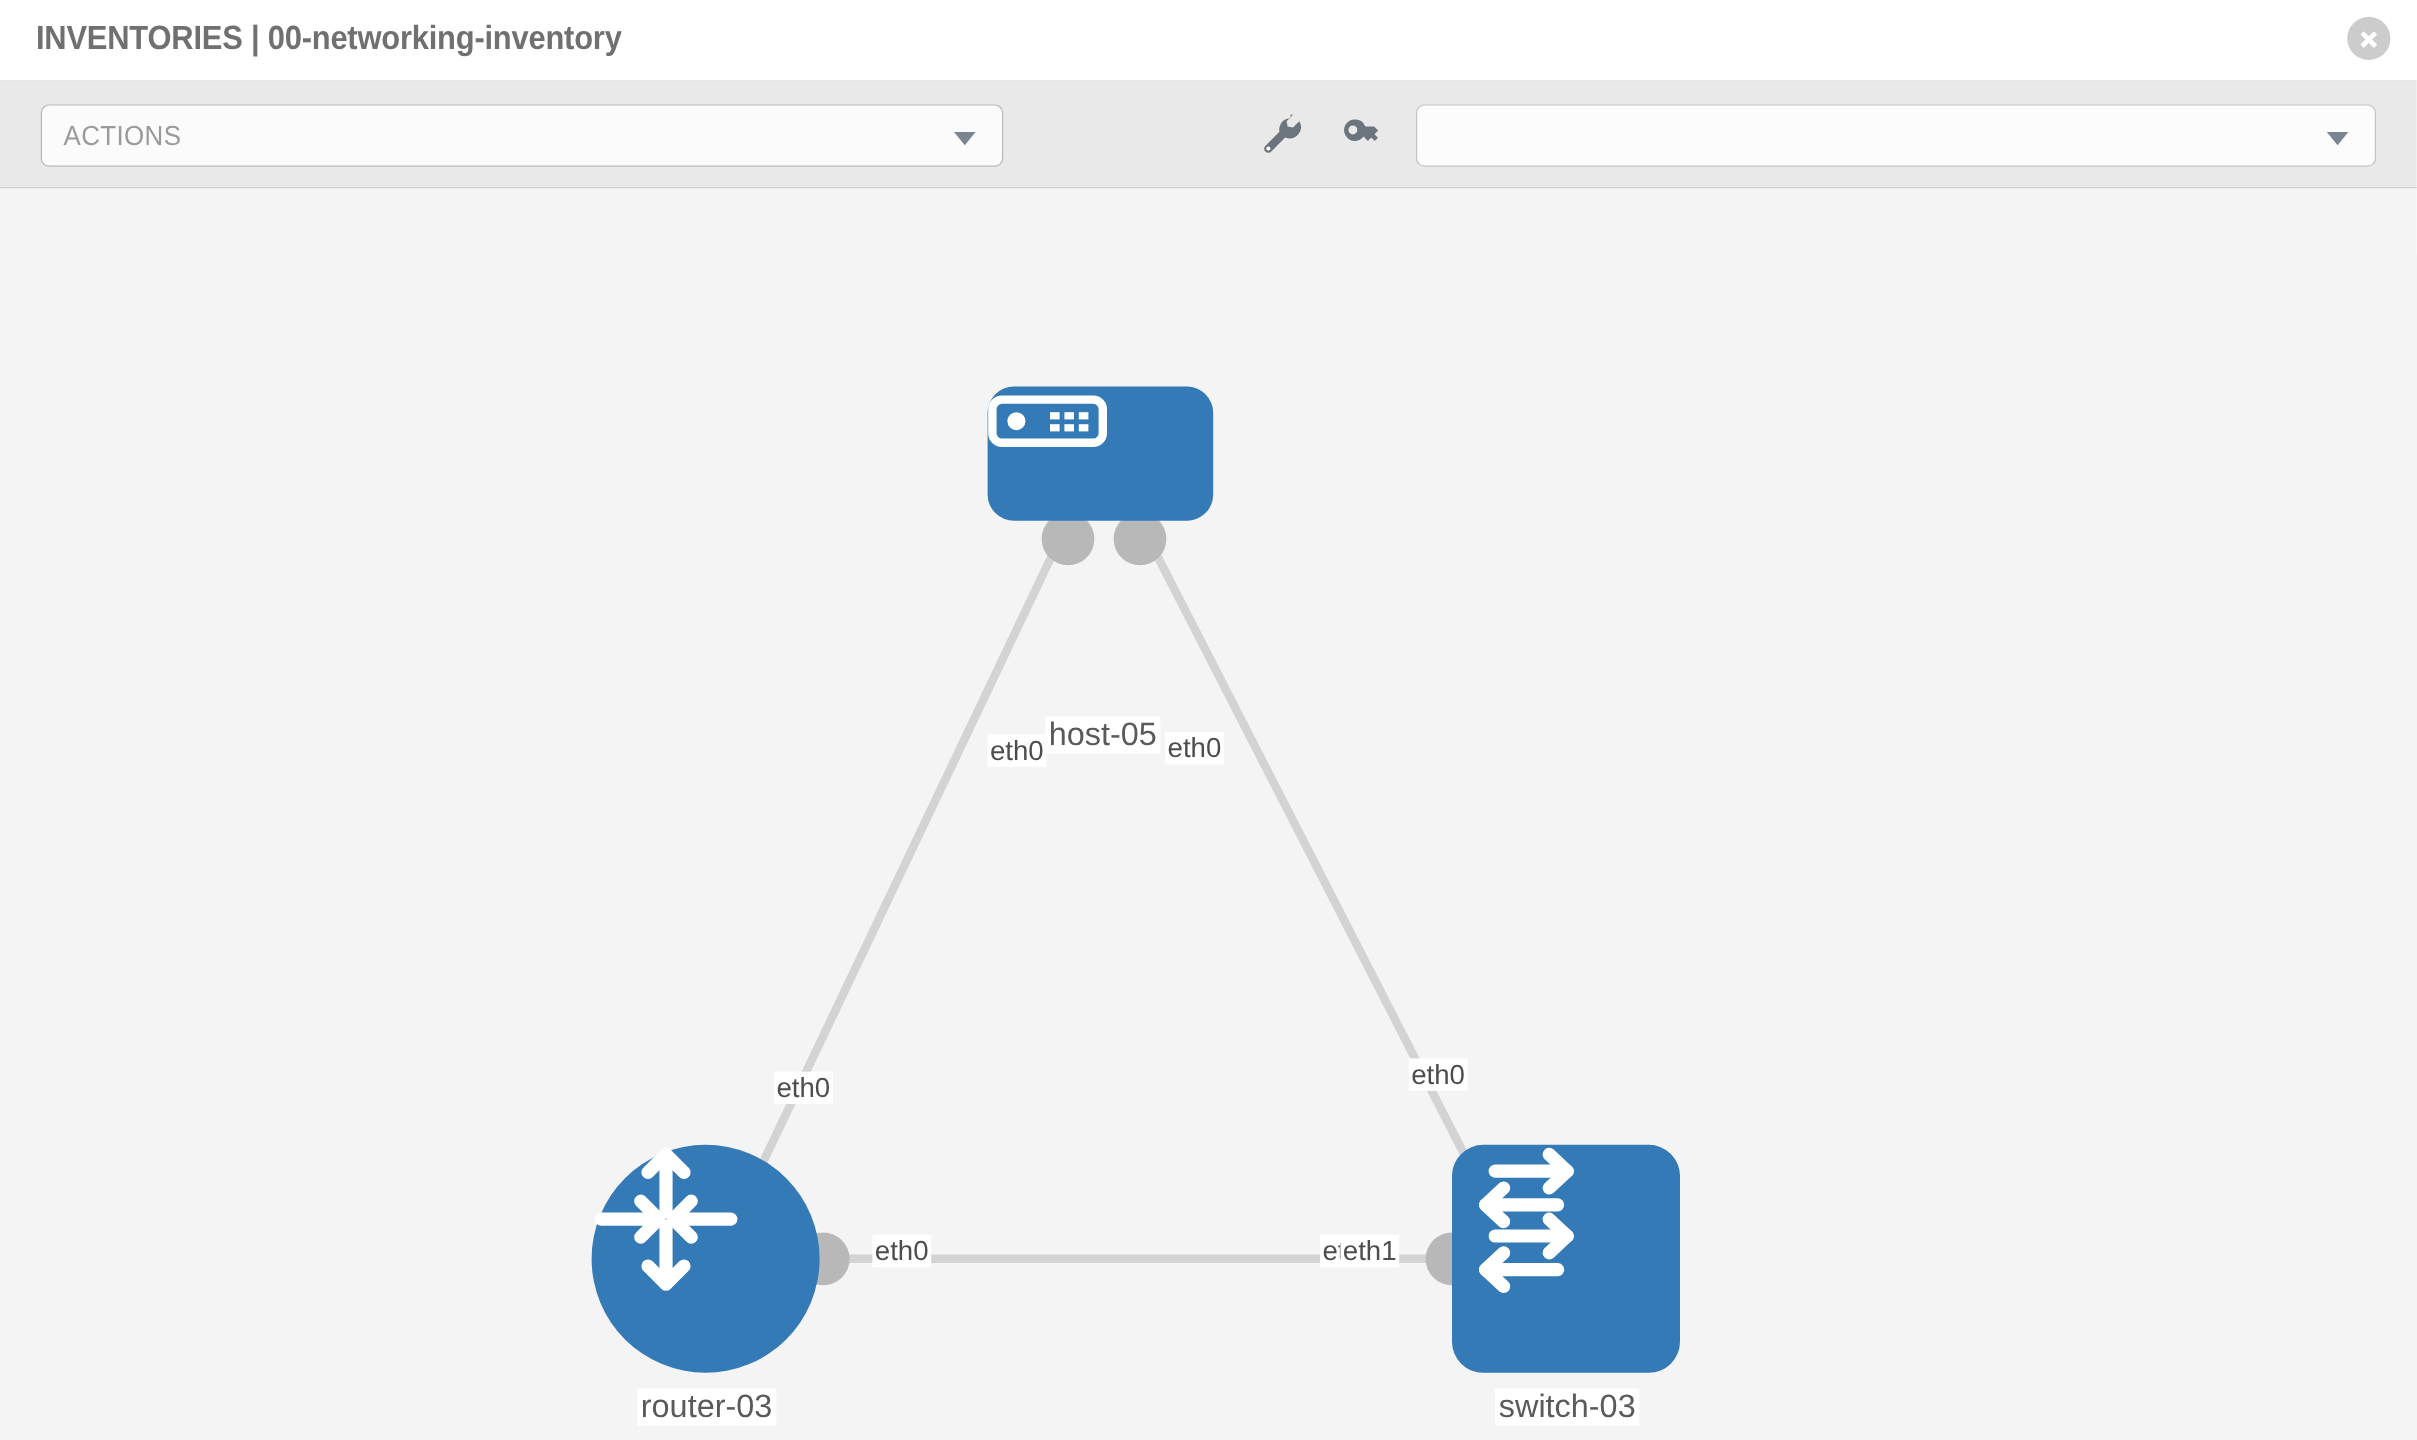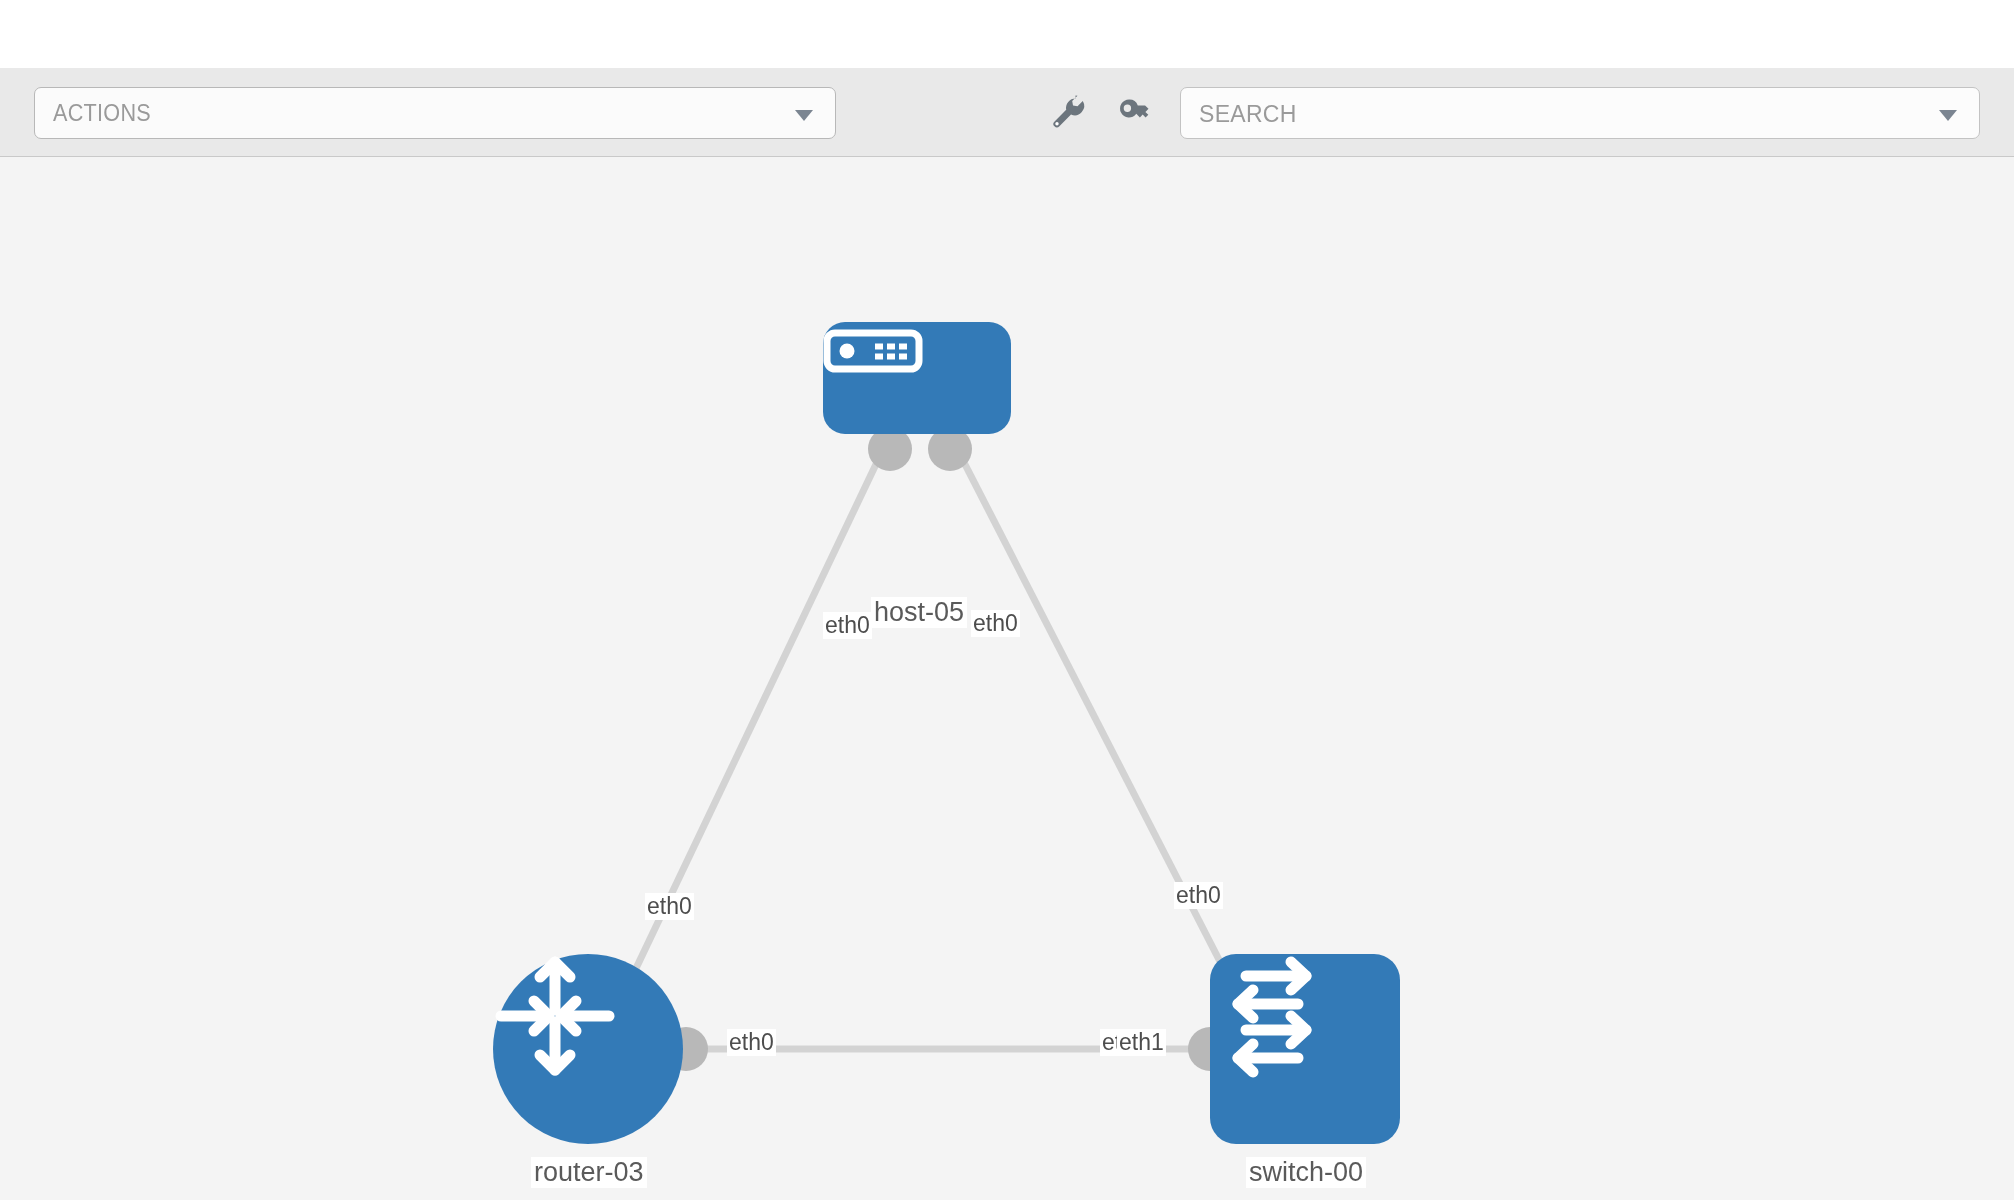--- a/index.html
+++ b/index.html
@@ -222,20 +222,24 @@
   #port-switch-up    { left: 1174px; top: 725px; }
   #port-router-right { left: 727px; top: 872px; }
   #port-switch-left-a{ left: 1100px; top: 872px; }
   #port-switch-left-b{ left: 1117px; top: 872px; }
 </style>
 </head>
 <body>
 
 <div id="app">
 
+  <div class="header">
+    <div class="header-title">INVENTORIES | 00-networking-inventory</div>
+    <div class="close-btn"></div>
+  </div>
 
   <div class="toolbar">
 
     <div class="actions-select">
       <span class="actions-label">ACTIONS</span>
       <span class="caret"></span>
     </div>
 
     <div class="tool-icon" id="wrench-icon">
       <svg width="44" height="44" viewBox="0 0 44 44">
@@ -244,21 +248,20 @@
       </svg>
     </div>
 
     <div class="tool-icon" id="key-icon">
       <svg width="44" height="44" viewBox="0 0 44 44">
         <path d="M17 9.5a9 9 0 1 0 7.3 14.3l3.6 3.6 2.8-2.8 2.9 2.9 2.7-2.7-2.9-2.9 3.1-3.1-3.4-3.4H25.8A9 9 0 0 0 17 9.5zm-1.6 5.1a3.7 3.7 0 1 1 0 7.4 3.7 3.7 0 0 1 0-7.4z" fill="#6c757d"></path>
       </svg>
     </div>
 
     <div class="search-box">
-      <input class="search-input" type="text" placeholder="SEARCH" style="">
       <span class="caret"></span>
     </div>
   </div>
 
   <div class="canvas">
 
     <svg width="2014" height="1043">
 
       <line x1="888" y1="282" x2="620" y2="845" stroke="#d3d3d3" stroke-width="7"></line>
 
@@ -320,21 +323,21 @@
           <polyline points="81,62 96,76 81,90"></polyline>
 
           <line x1="88" y1="104" x2="28" y2="104"></line>
           <polyline points="43,90 28,104 43,118"></polyline>
         </g>
       </svg>
     </div>
 
     <div class="node-label" id="label-host-00">host-05</div>
     <div class="node-label" id="label-router-00">router-03</div>
-    <div class="node-label" id="label-switch-00">switch-00</div>
+    <div class="node-label" id="label-switch-00">switch-03</div>
 
     <div class="port-label" id="port-host-left">eth0</div>
     <div class="port-label" id="port-host-right">eth0</div>
     <div class="port-label" id="port-router-up">eth0</div>
     <div class="port-label" id="port-switch-up">eth0</div>
     <div class="port-label" id="port-router-right">eth0</div>
     <div class="port-label" id="port-switch-left-a">eth</div>
     <div class="port-label" id="port-switch-left-b">eth1</div>
 
   </div>

